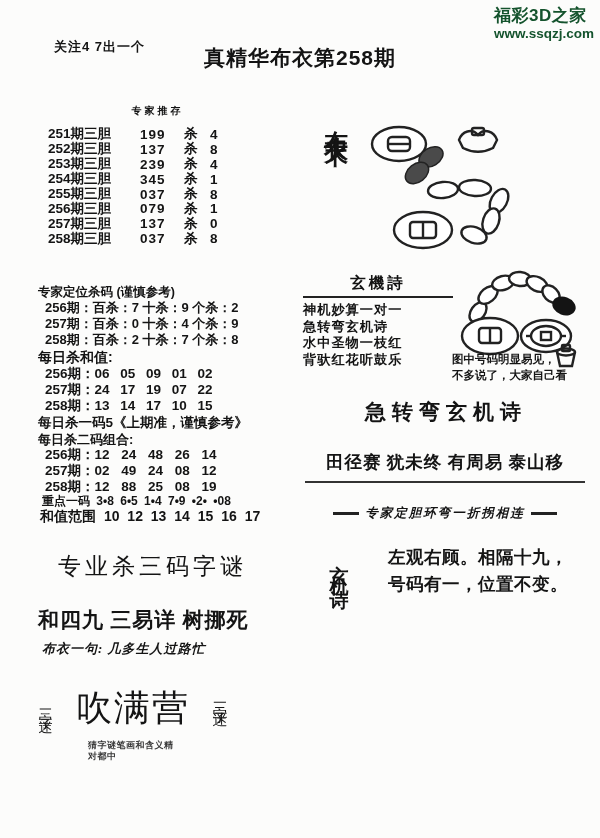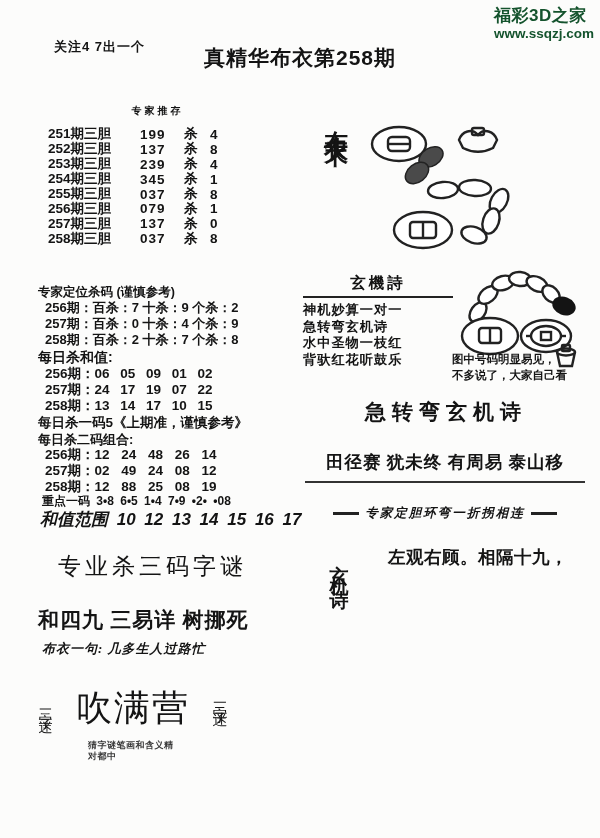--- a/index.html
+++ b/index.html
@@ -28,21 +28,21 @@
   .rec-row .c4{width:16px;}
 
   .pk-title{left:38px;top:284px;font-size:12.5px;font-weight:bold;}
   .pk-rows{left:45px;top:300px;font-size:13px;font-weight:bold;line-height:16px;}
   .dks-title{left:38px;top:349px;font-size:14px;font-weight:bold;}
   .dks-rows{left:45px;top:366px;font-size:13.5px;font-weight:bold;line-height:16px;word-spacing:7px;}
   .dk1{left:38px;top:414px;font-size:13.5px;font-weight:bold;}
   .dk2-title{left:38px;top:431px;font-size:13px;font-weight:bold;}
   .dk2-rows{left:45px;top:447px;font-size:13.5px;font-weight:bold;line-height:16px;word-spacing:8px;}
   .keyone{left:42px;top:493px;font-size:12px;font-weight:bold;word-spacing:3px;}
-  .sumrange{left:40px;top:508px;font-size:17px;font-weight:bold;word-spacing:4px;font-style:italic;}
+  .sumrange{left:40px;top:508px;font-size:14px;font-weight:bold;word-spacing:4px;}
 
   .riddle-title{left:35px;top:551px;width:235px;text-align:center;font-size:23px;letter-spacing:4px;font-weight:500;}
   .riddle-ans{left:38px;top:606px;font-size:21px;font-weight:700;letter-spacing:1px;}
   .riddle-sent{left:42px;top:640px;font-size:13px;font-weight:600;font-style:italic;letter-spacing:1px;}
 
   .vtext{writing-mode:vertical-rl;text-orientation:upright;}
   .tc-left{left:36px;top:698px;font-size:14px;letter-spacing:5px;font-weight:500;}
   .tc-right{left:210px;top:690px;font-size:15px;letter-spacing:5px;font-weight:500;}
   .tc-ans{left:76px;top:684px;font-size:36px;letter-spacing:2px;font-weight:500;}
   .tc-note{left:88px;top:740px;font-size:9px;line-height:11px;font-weight:600;color:#3a3a3a;letter-spacing:0.5px;filter:blur(0.3px);}
@@ -231,15 +231,16 @@
   <div class="abs st-line serif">田径赛 犹未终 有周易 泰山移</div>
   <div class="abs st-div">
     <span class="dash"></span>
     <span class="txt serif">专家定胆环弯一折拐相连</span>
     <span class="dash"></span>
   </div>
 
   <div class="abs vtext bp-vert">玄机诗</div>
   <div class="abs bp-lines">
     <div>左观右顾。相隔十九，</div>
+    <div>号码有一，位置不变。</div>
   </div>
 
 </div>
 
 </body></html>

